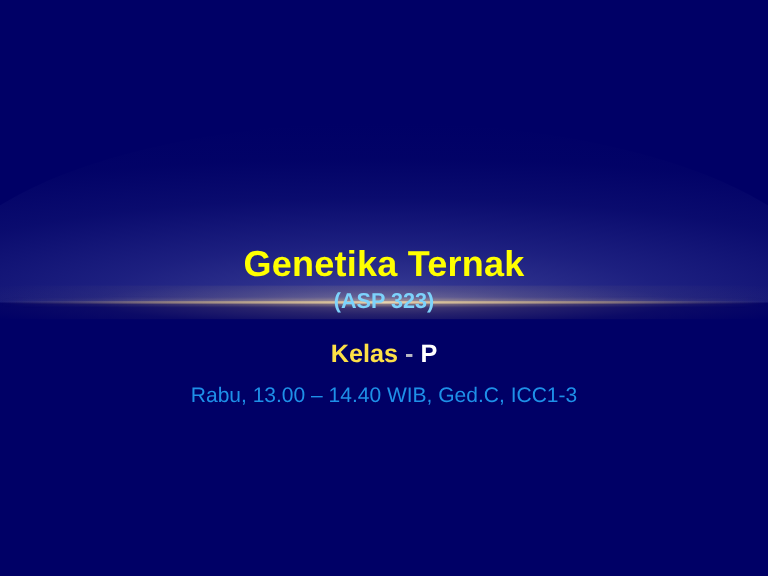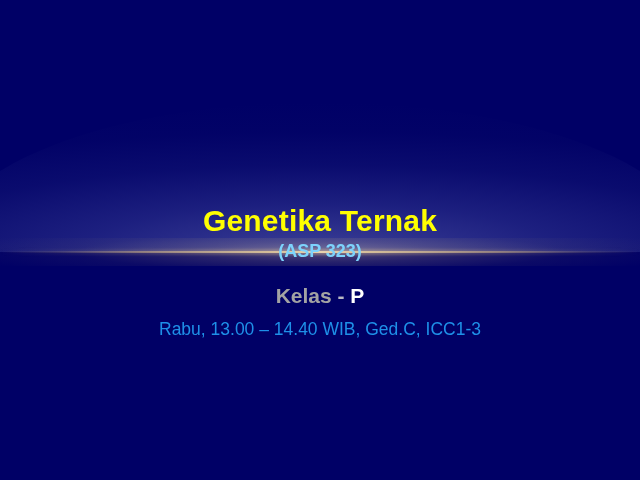--- a/index.html
+++ b/index.html
@@ -131,21 +131,21 @@
   .class-line {
     position: absolute;
     left: 0;
     top: 259px;
     width: 640px;
     font-size: 21px;
     font-weight: bold;
     line-height: 26px;
     white-space: nowrap;
   }
-  .class-name { color: #a3a3a3; }
+  .class-name { color: #fde047; }
   .class-sep  { color: #B9B9C4; font-weight: bold; }
   .class-value { color: #FFFFFF; }
 
   .schedule {
     position: absolute;
     left: 0;
     top: 294px;
     width: 640px;
     color: #1E90E8;
     font-size: 17.5px;

